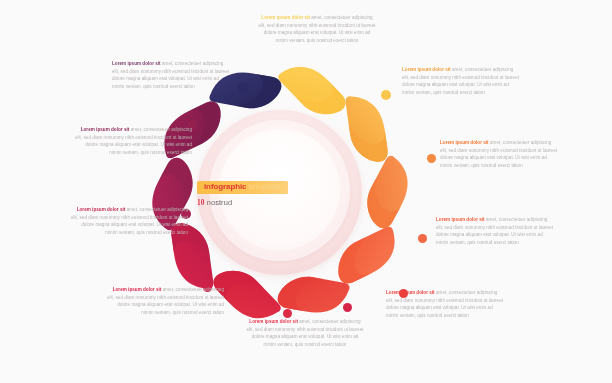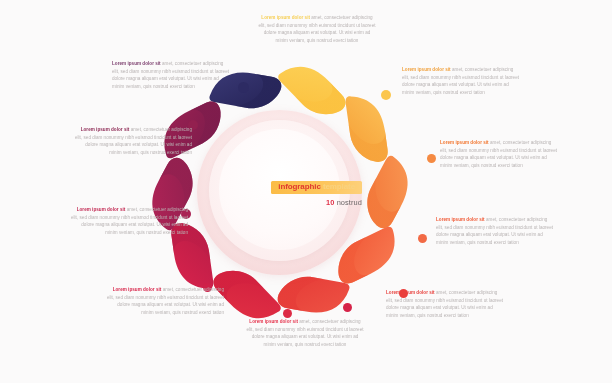--- a/index.html
+++ b/index.html
@@ -30,36 +30,36 @@
   #ring1{left:197px;top:110px;width:165px;height:165px;
      background:radial-gradient(circle at 50% 42%,#fdf3f3 0%,#fbe9e9 48%,#f7dcdd 72%,#f3d0d2 100%);
      box-shadow:0 2px 9px rgba(190,120,130,.13);}
   #ring2{left:209px;top:120px;width:141px;height:141px;
      background:radial-gradient(circle at 50% 40%,#fffbfb 0%,#fdf2f2 55%,#fae9ea 100%);
      box-shadow:0 1px 5px rgba(190,130,140,.10);}
   #ring3{left:219px;top:129px;width:121px;height:121px;
      background:radial-gradient(circle at 50% 38%,#ffffff 0%,#fffafa 60%,#fdf3f3 100%);}
 
   #center-label{
-    position:absolute;left:197px;top:176px;width:165px;text-align:right;
+    position:absolute;left:197px;top:176px;width:165px;text-align:left;
     line-height:1;
   }
   #hl-bar{
     display:inline-block;position:relative;padding:2.4px 7px 3.2px 7px;
     border-radius:1.5px;
     background:linear-gradient(90deg,#fcbe49 0%,#fcc255 55%,#fdd municipality 100%);
     background:linear-gradient(90deg,#fbbc47 0%,#fdc65e 62%,#fdd07a 100%);
     font-size:8px;font-weight:bold;letter-spacing:-.1px;white-space:nowrap;
   }
   #w-info{color:#e03a2f;}
   #w-temp{color:#f9d27f;}
   #center-sub{
     display:block;margin-top:5px;font-size:7.4px;color:#6b6667;letter-spacing:.1px;
   }
-  #center-sub .num{color:#e0344b;font-weight:bold;}
+  #center-sub .num{color:#e0344b;font-weight:bold;font-family:Liberation Serif, serif;}
 
   
   .petal{position:absolute;}
   .petal svg{display:block;overflow:visible;}
 
   
   .dot{position:absolute;border-radius:50%;}
 </style>
 </head>
 <body>

